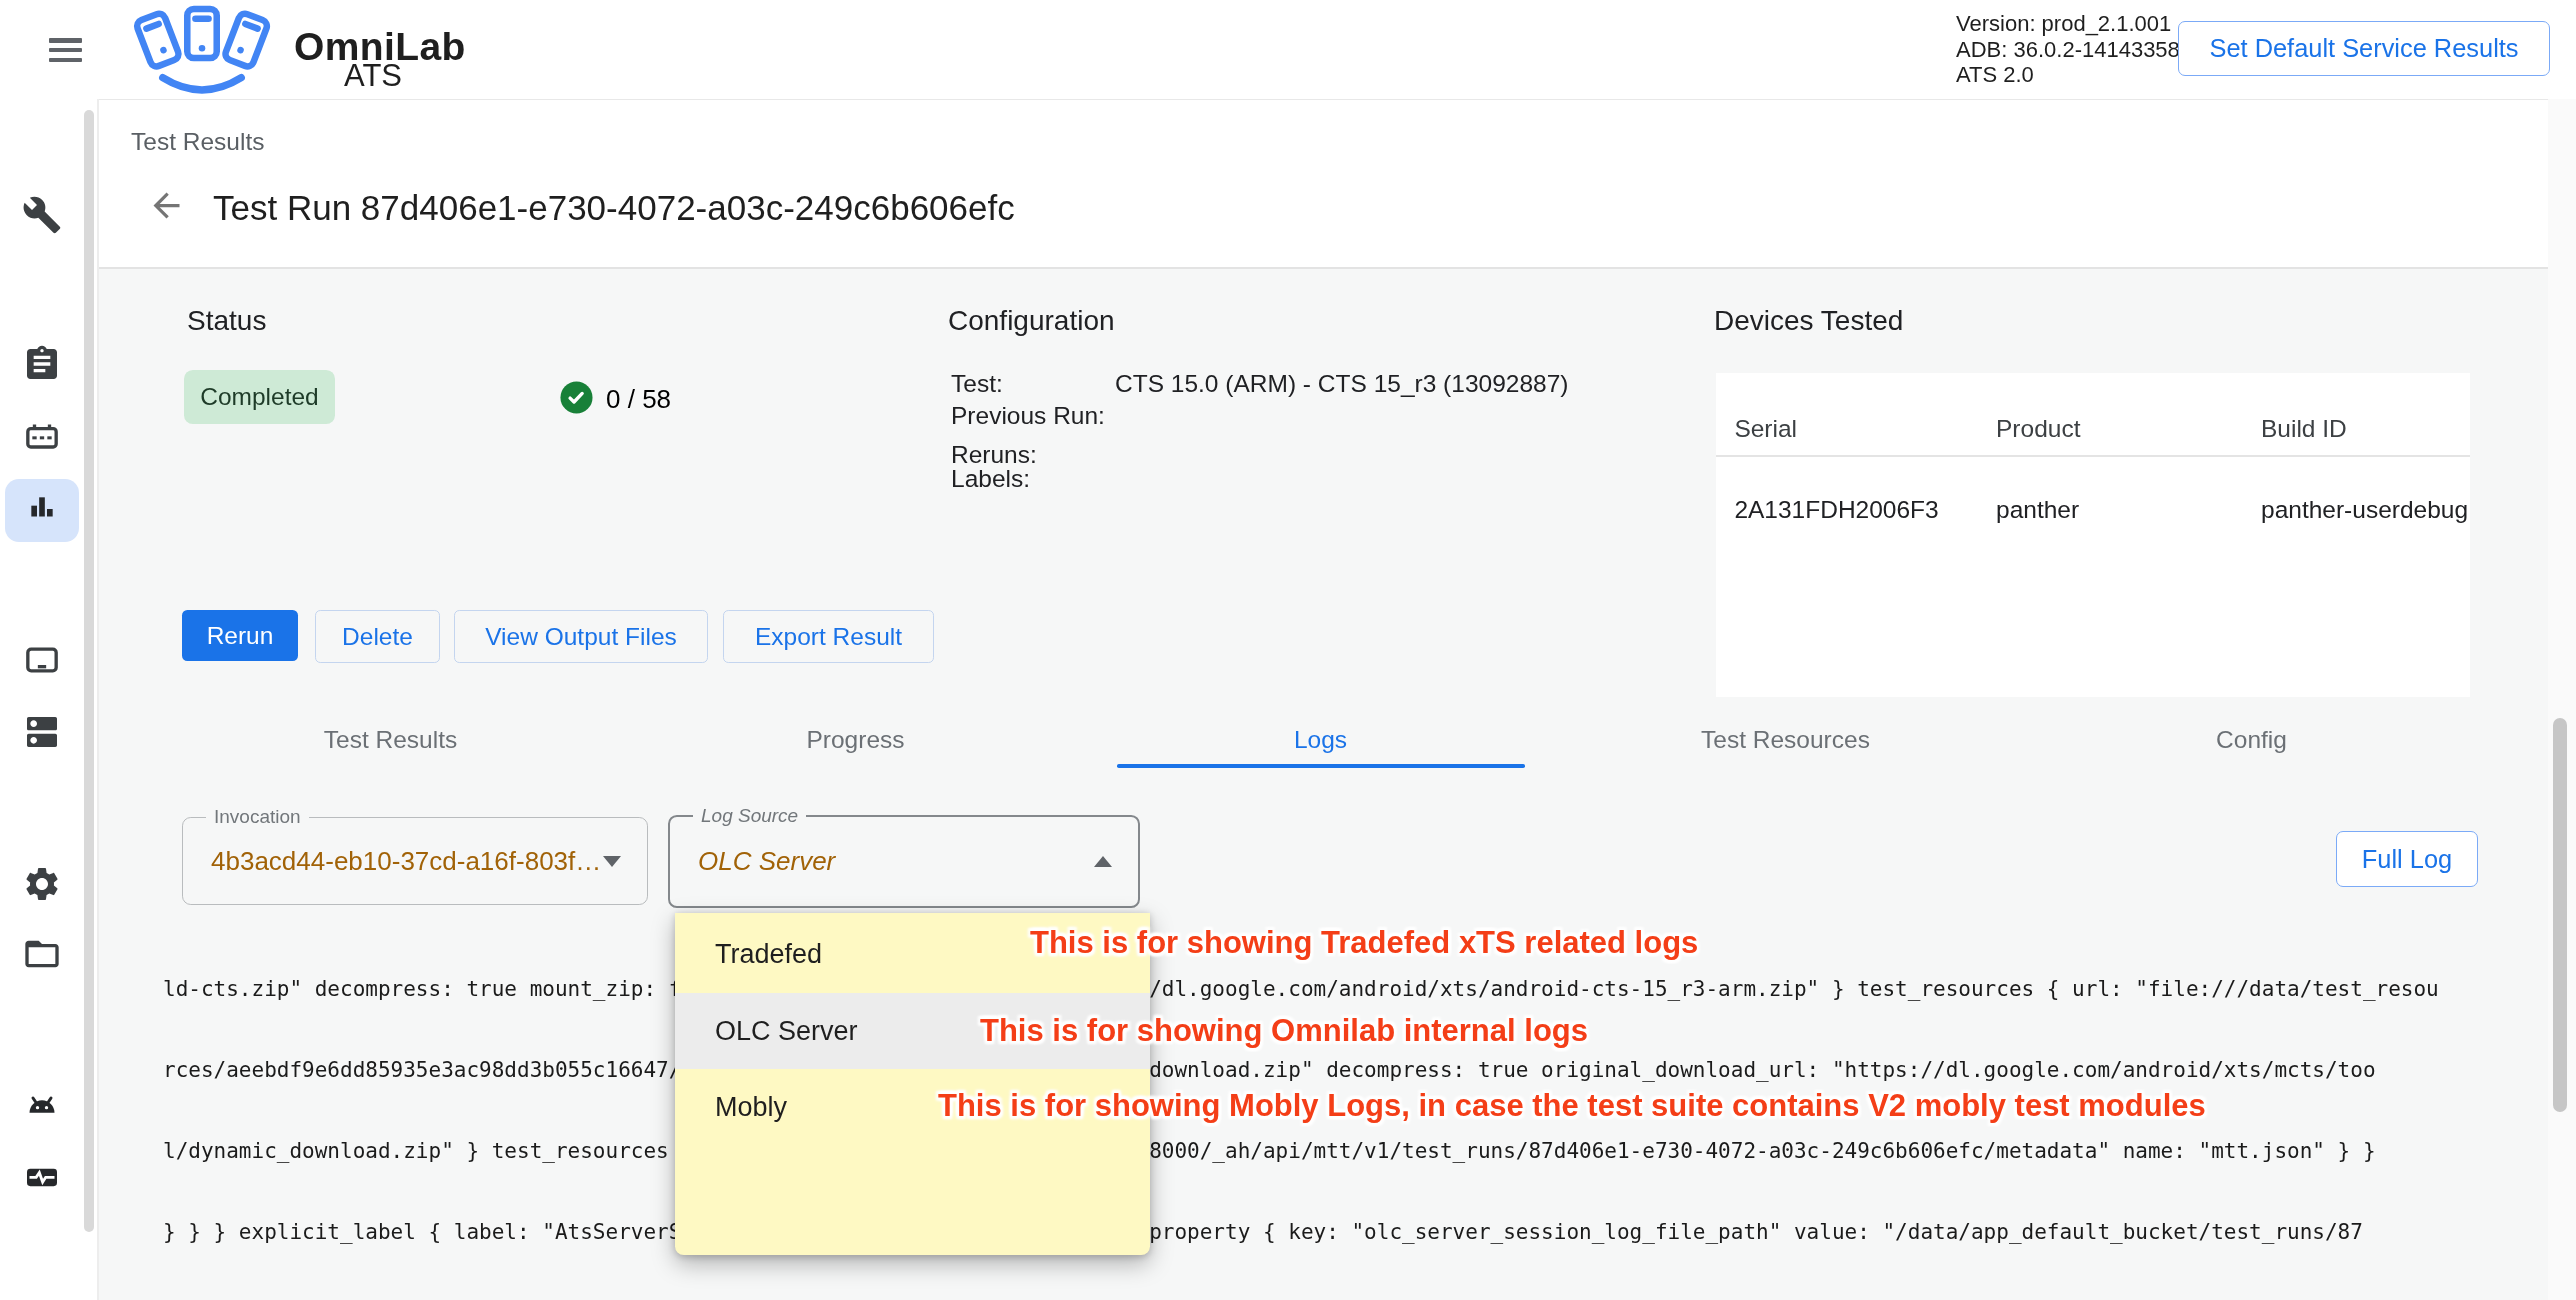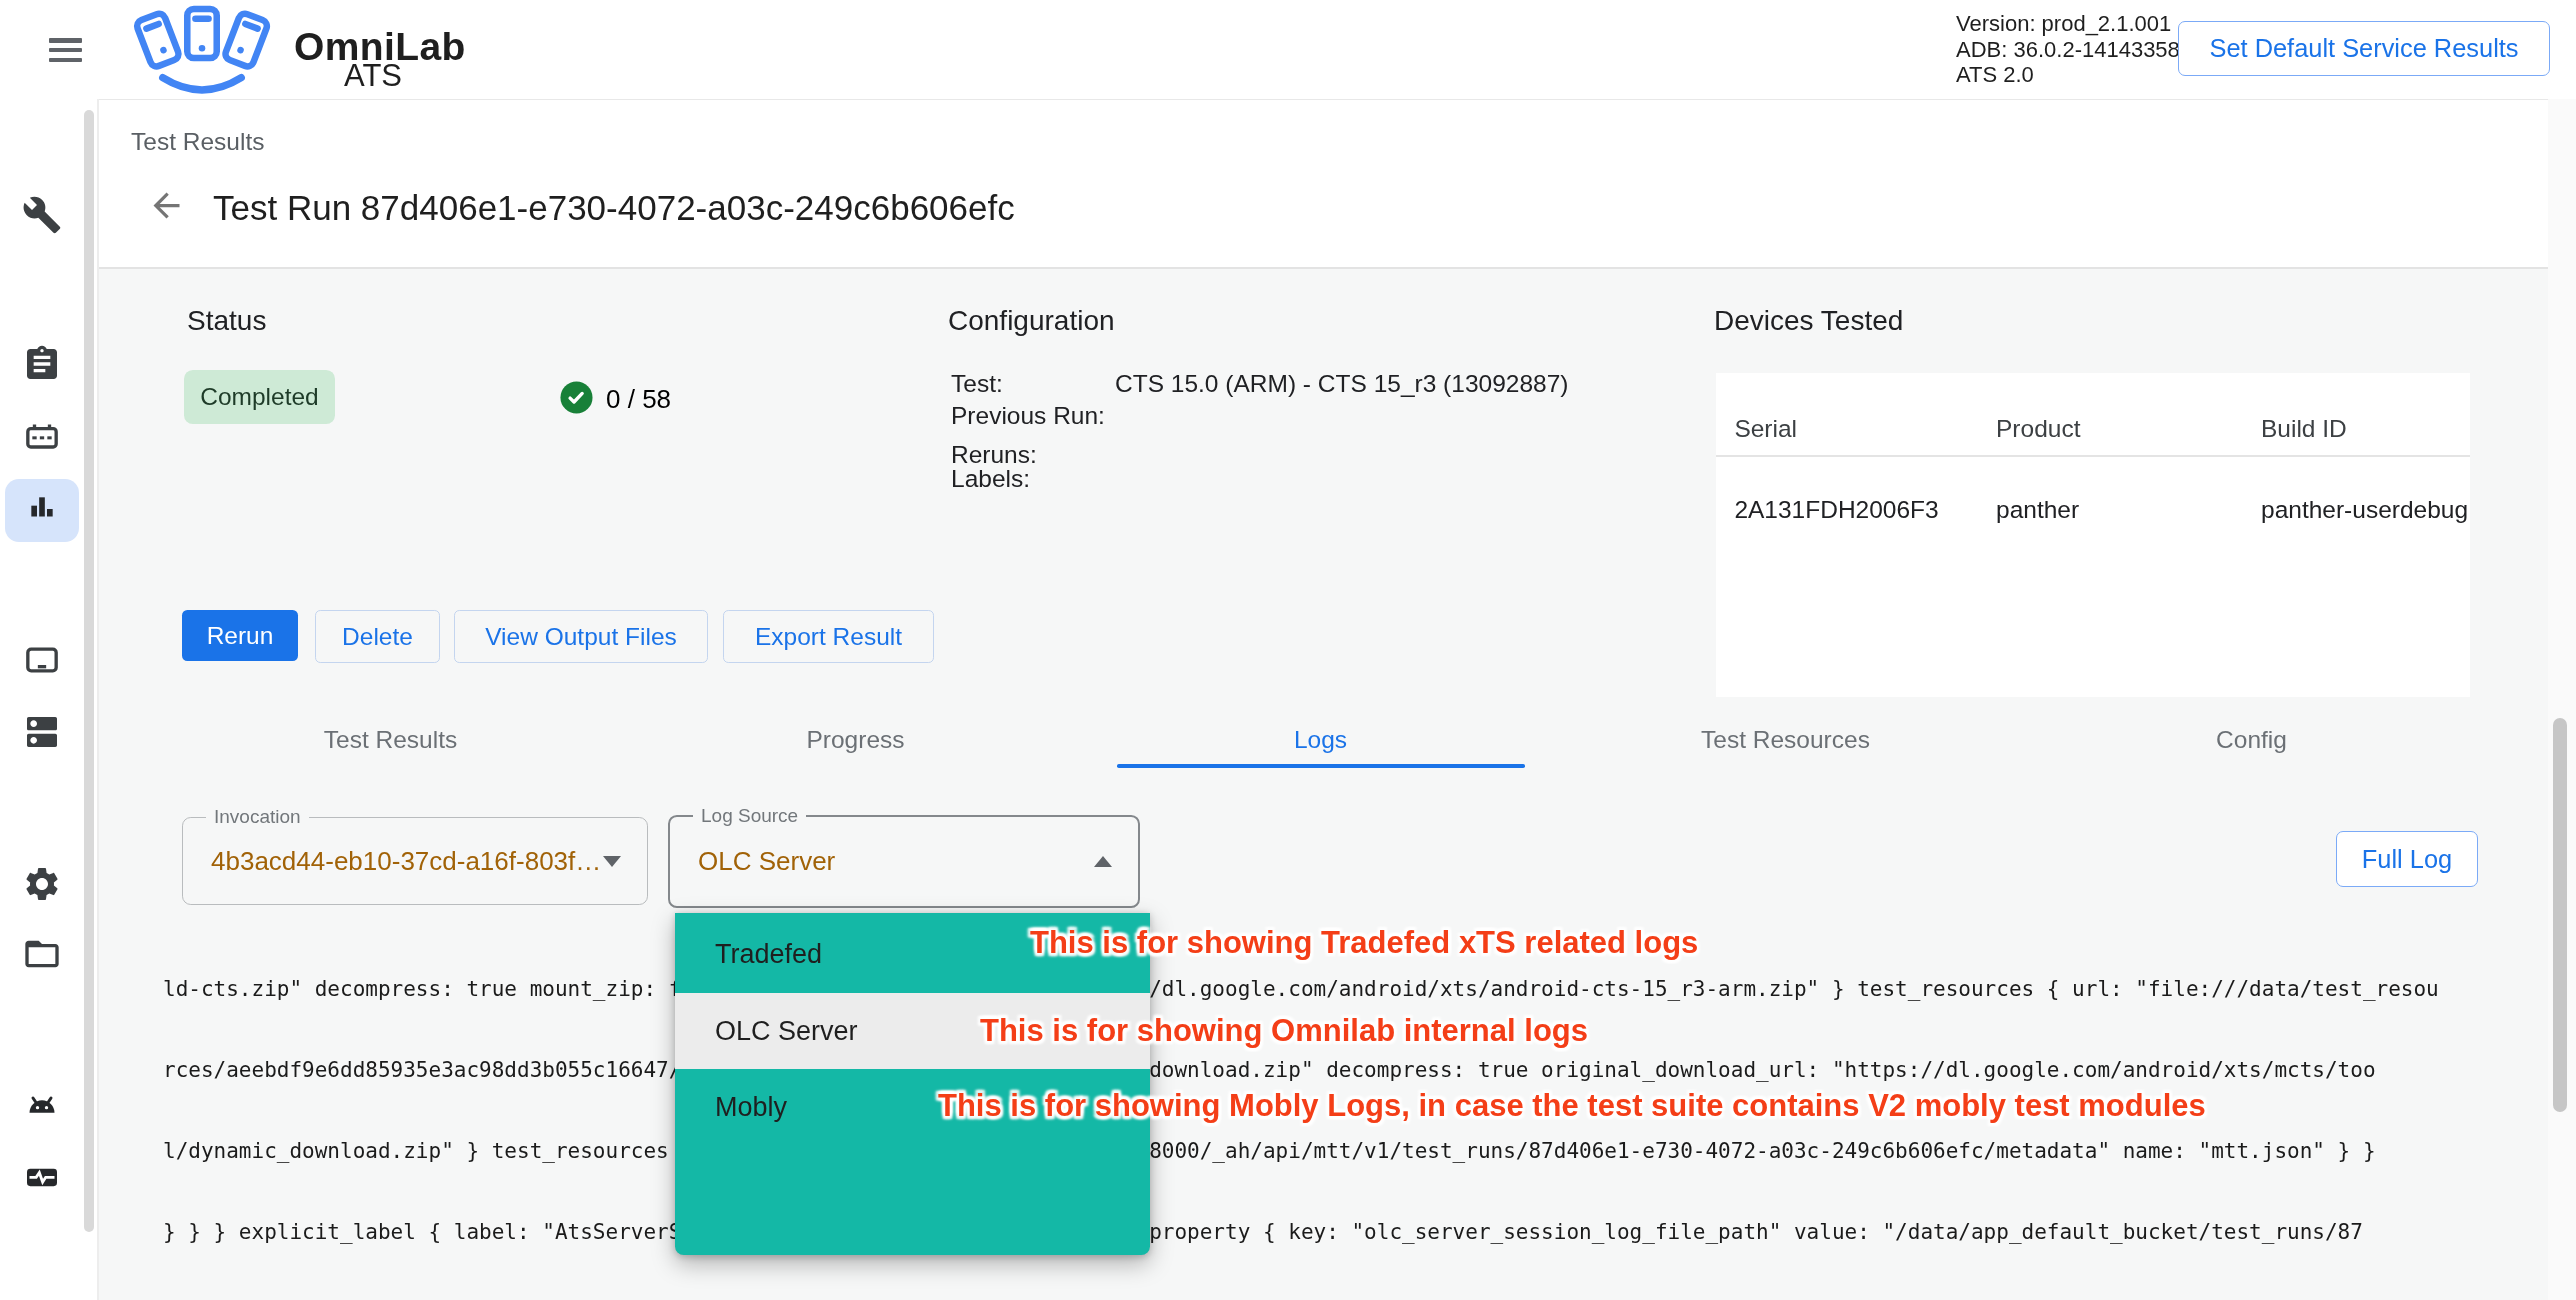--- a/index.html
+++ b/index.html
@@ -40,21 +40,21 @@
   .tab-underline{background:#1a73e8;height:4.4px;border-radius:1.8px;}
   .field{border-radius:8.8px;background:transparent;}
   .field .flabel{position:absolute;top:-12.3px;left:23px;background:#f6f7f7;padding:0 8px;font-size:19px;color:#72777b;}
   .field .fvalue{position:absolute;left:28px;top:0;height:100%;display:flex;align-items:center;font-size:26px;color:#a16207;white-space:nowrap;}
   .caret-down{width:0;height:0;border-left:9.6px solid transparent;border-right:9.6px solid transparent;border-top:11.4px solid #5f6368;}
   .caret-up{width:0;height:0;border-left:9.6px solid transparent;border-right:9.6px solid transparent;border-bottom:11.4px solid #5f6368;}
   
   #log{font-family:"DejaVu Sans Mono","Liberation Mono",monospace;font-size:21px;line-height:27px;
        color:#1b1b1b;white-space:pre;overflow:hidden;}
   
-  #menu{background:#14b8a6;border-radius:0 0 8.8px 8.8px;box-shadow:0 8.8px 23px rgba(0,0,0,.28),0 1.8px 7px rgba(0,0,0,.18);}
+  #menu{background:#fef9c3;border-radius:0 0 8.8px 8.8px;box-shadow:0 8.8px 23px rgba(0,0,0,.28),0 1.8px 7px rgba(0,0,0,.18);}
   .menu-item{position:absolute;left:0;width:100%;height:76px;display:flex;align-items:center;cursor:pointer;}
   .menu-item span{margin-left:40px;font-size:27px;color:#1f1f1f;}
   .menu-item.selected{background:#ececec;}
   .annot{position:absolute;font-size:31px;font-weight:bold;color:#f43e17;white-space:nowrap;
      text-shadow:-2.6px -2.6px 2.6px #fff,2.6px -2.6px 2.6px #fff,-2.6px 2.6px 2.6px #fff,2.6px 2.6px 2.6px #fff,0 -2.6px 2.6px #fff,0 2.6px 2.6px #fff,-2.6px 0 2.6px #fff,2.6px 0 2.6px #fff;}
   .scroll-thumb{background:#c6c6c6;border-radius:7px;}
 </style>
 </head>
 <body>
 
@@ -218,21 +218,21 @@
   <div class="abs tab active" style="left:1088px;top:711px;width:465px;">Logs</div>
   <div class="abs tab" style="left:1553px;top:711px;width:465px;">Test Resources</div>
   <div class="abs tab" style="left:2019px;top:711px;width:465px;">Config</div>
   <div class="abs tab-underline" style="left:1117px;top:764px;width:408px;"></div>
 
   <div class="abs field" style="left:182px;top:817px;width:464px;height:86px;border:1.8px solid #b9bcbe;">
     <div class="flabel">Invocation</div>
     <div class="fvalue">4b3acd44-eb10-37cd-a16f-803f…</div>
     <div class="abs caret-down" style="right:26px;top:38px;"></div>
   </div>
-  <div class="abs field" style="left:668px;top:815px;width:468px;height:89px;border:2.6px solid #84888c;">
+  <div class="abs field" style="left:668px;top:815px;width:468px;height:89px;border:2.6px solid #84888c;font-style:italic;">
     <div class="flabel">Log Source</div>
     <div class="fvalue">OLC Server</div>
     <div class="abs caret-up" style="right:26px;top:39px;"></div>
   </div>
   <div class="abs btn-outline" style="left:2336px;top:831px;width:140px;height:54px;border-width:1.8px;">Full Log</div>
 
   <div id="log" class="abs" style="left:163px;top:922px;width:2387px;height:379px;">
     <div>ld-cts.zip" decompress: true mount_zip: false } test_resources { url: "https://dl.google.com/android/xts/android-cts-15_r3-arm.zip" } test_resources { url: "file:///data/test_resou</div>
     <div>rces/aeebdf9e6dd85935e3ac98dd3b055c16647/dynamic_download.zip" name: "dynamic_download.zip" decompress: true original_download_url: "https://dl.google.com/android/xts/mcts/too</div>
     <div>l/dynamic_download.zip" } test_resources { url: "http://test-bench.google.com:8000/_ah/api/mtt/v1/test_runs/87d406e1-e730-4072-a03c-249c6b606efc/metadata" name: "mtt.json" } }</div>

